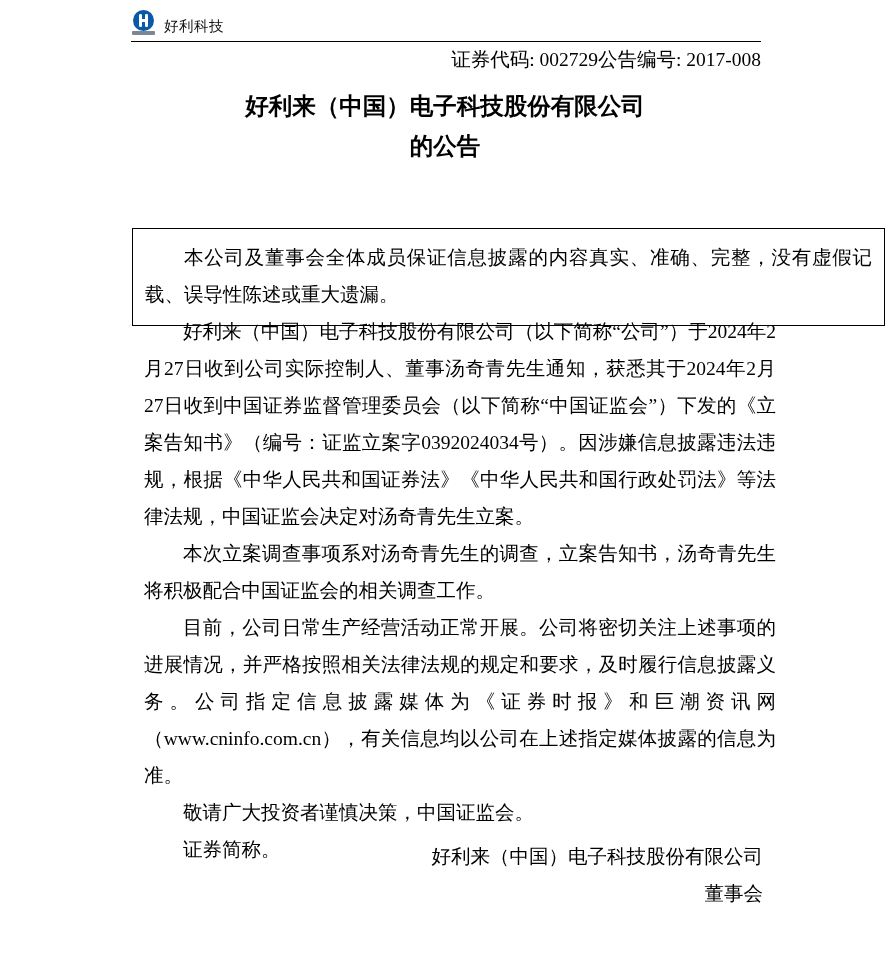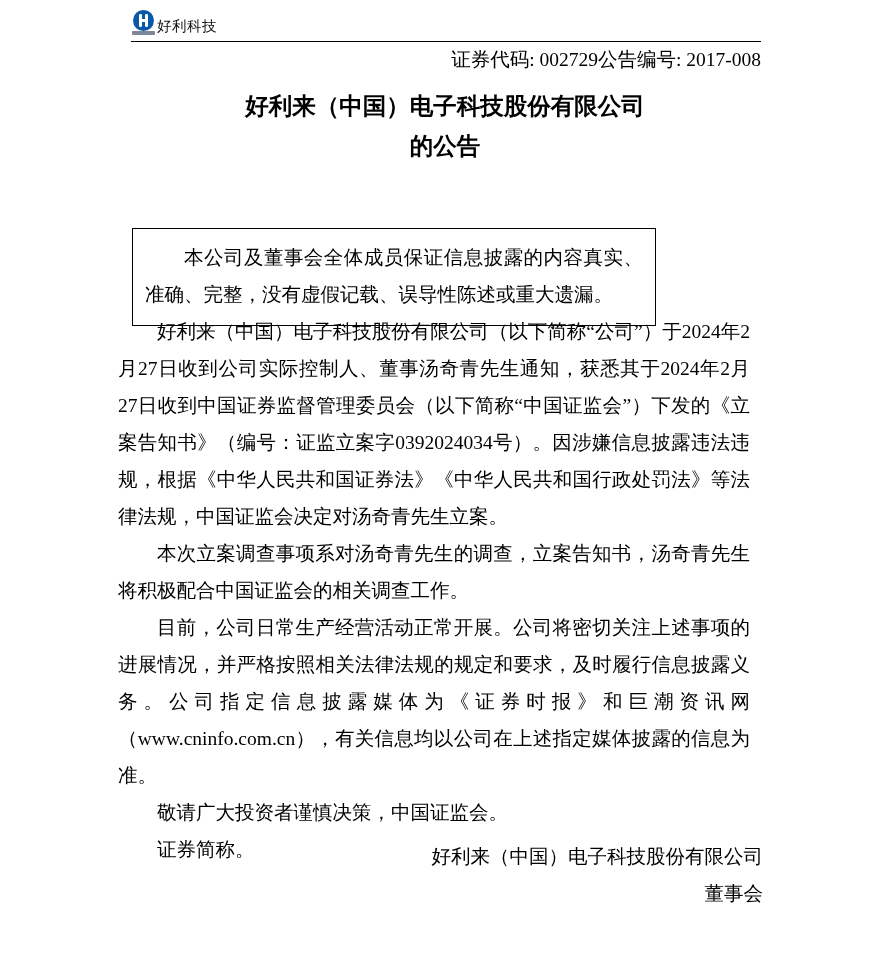--- a/index.html
+++ b/index.html
@@ -23,21 +23,21 @@
     box-sizing: border-box;
   }
 
   
   .masthead {
     position: absolute;
     left: 131px;
     top: 6px;
     display: flex;
     align-items: center;
-    gap: 0;
+    gap: 7px;
     height: 34px;
   }
   .logo-mark {
     width: 26px;
     height: 26px;
     position: relative;
     flex: 0 0 auto;
   }
   .logo-circle {
     position: absolute;
@@ -128,38 +128,38 @@
     font-size: 23.5px;
     line-height: 40px;
   }
   .title-line { display: block; white-space: nowrap; }
 
   
   .notice-box {
     position: absolute;
     left: 132px;
     top: 228px;
-    width: 524px;
+    width: 753px;
     box-sizing: border-box;
     border: 1.5px solid #000000;
     padding: 10px 12px 12px 12px;
     font-size: 19.5px;
     line-height: 37px;
     text-align: justify;
     text-justify: inter-ideograph;
   }
   .notice-box p {
     margin: 0;
     text-indent: 2em;
   }
 
   
   .body-block {
     position: absolute;
-    left: 118px;
+    left: 144px;
     top: 313px;
     width: 632px;
     font-size: 19.5px;
     line-height: 37px;
     text-align: justify;
     text-justify: inter-ideograph;
   }
   .body-block p {
     margin: 0;
     text-indent: 2em;

